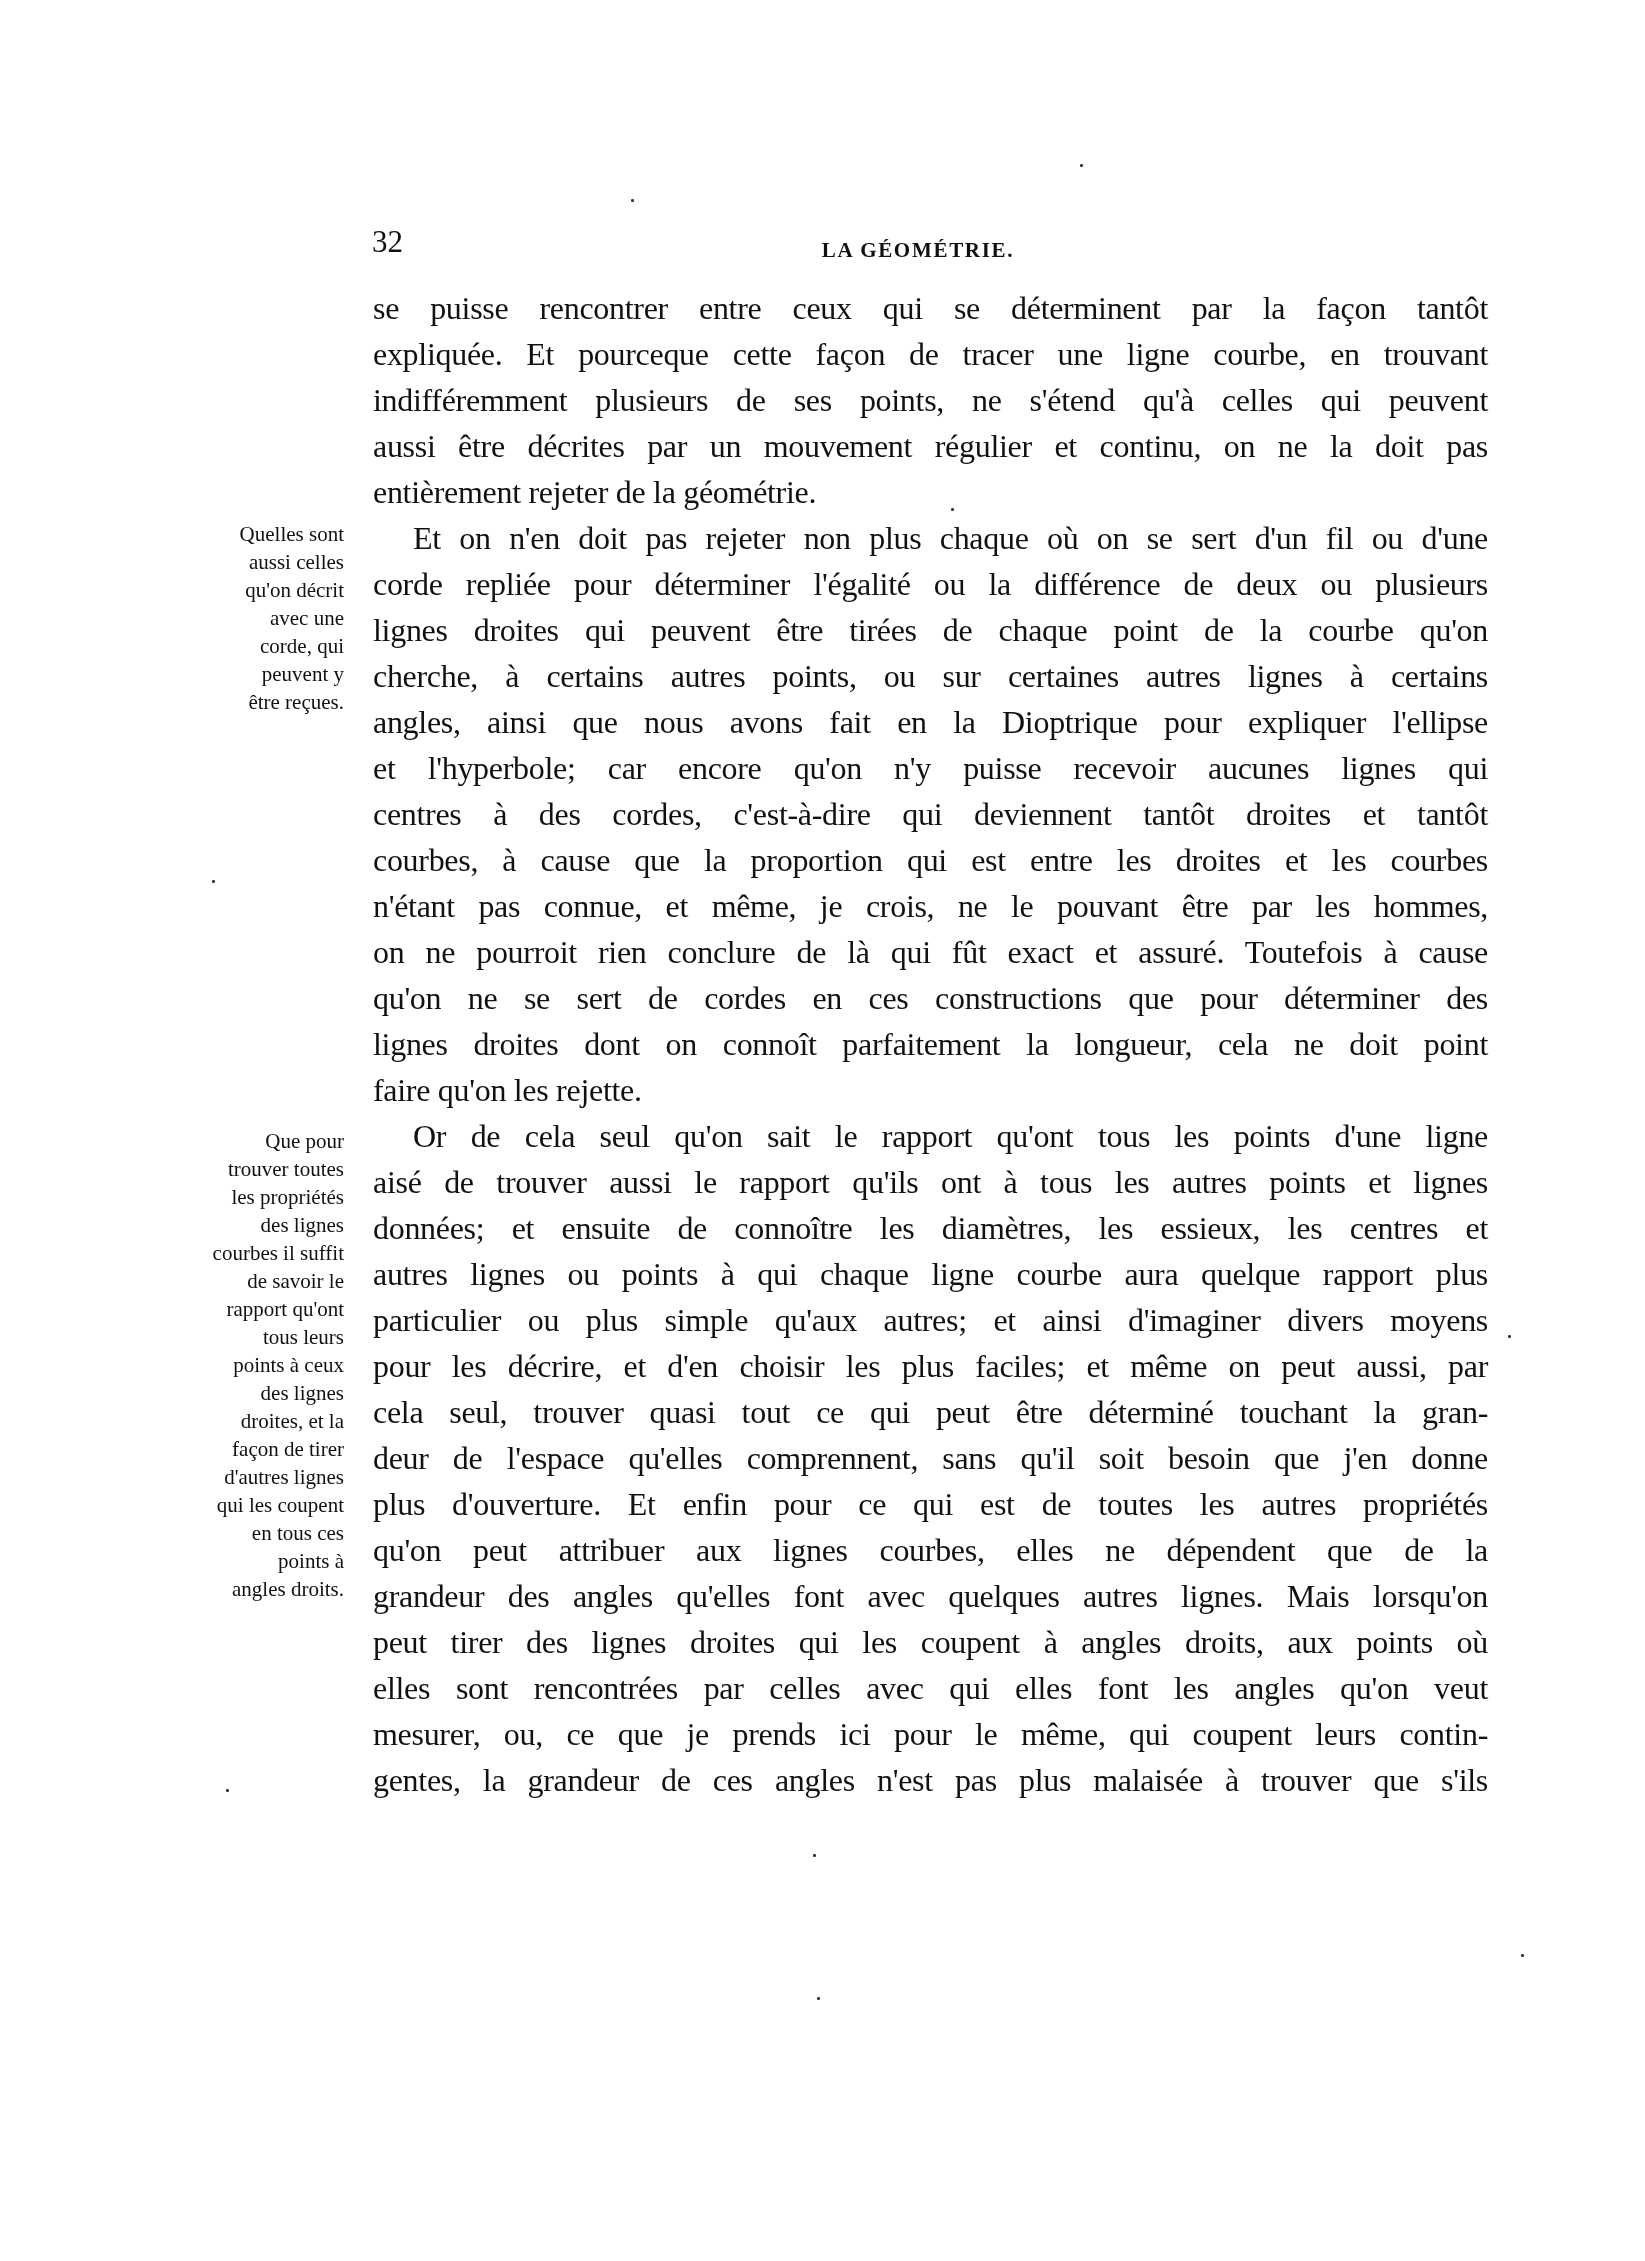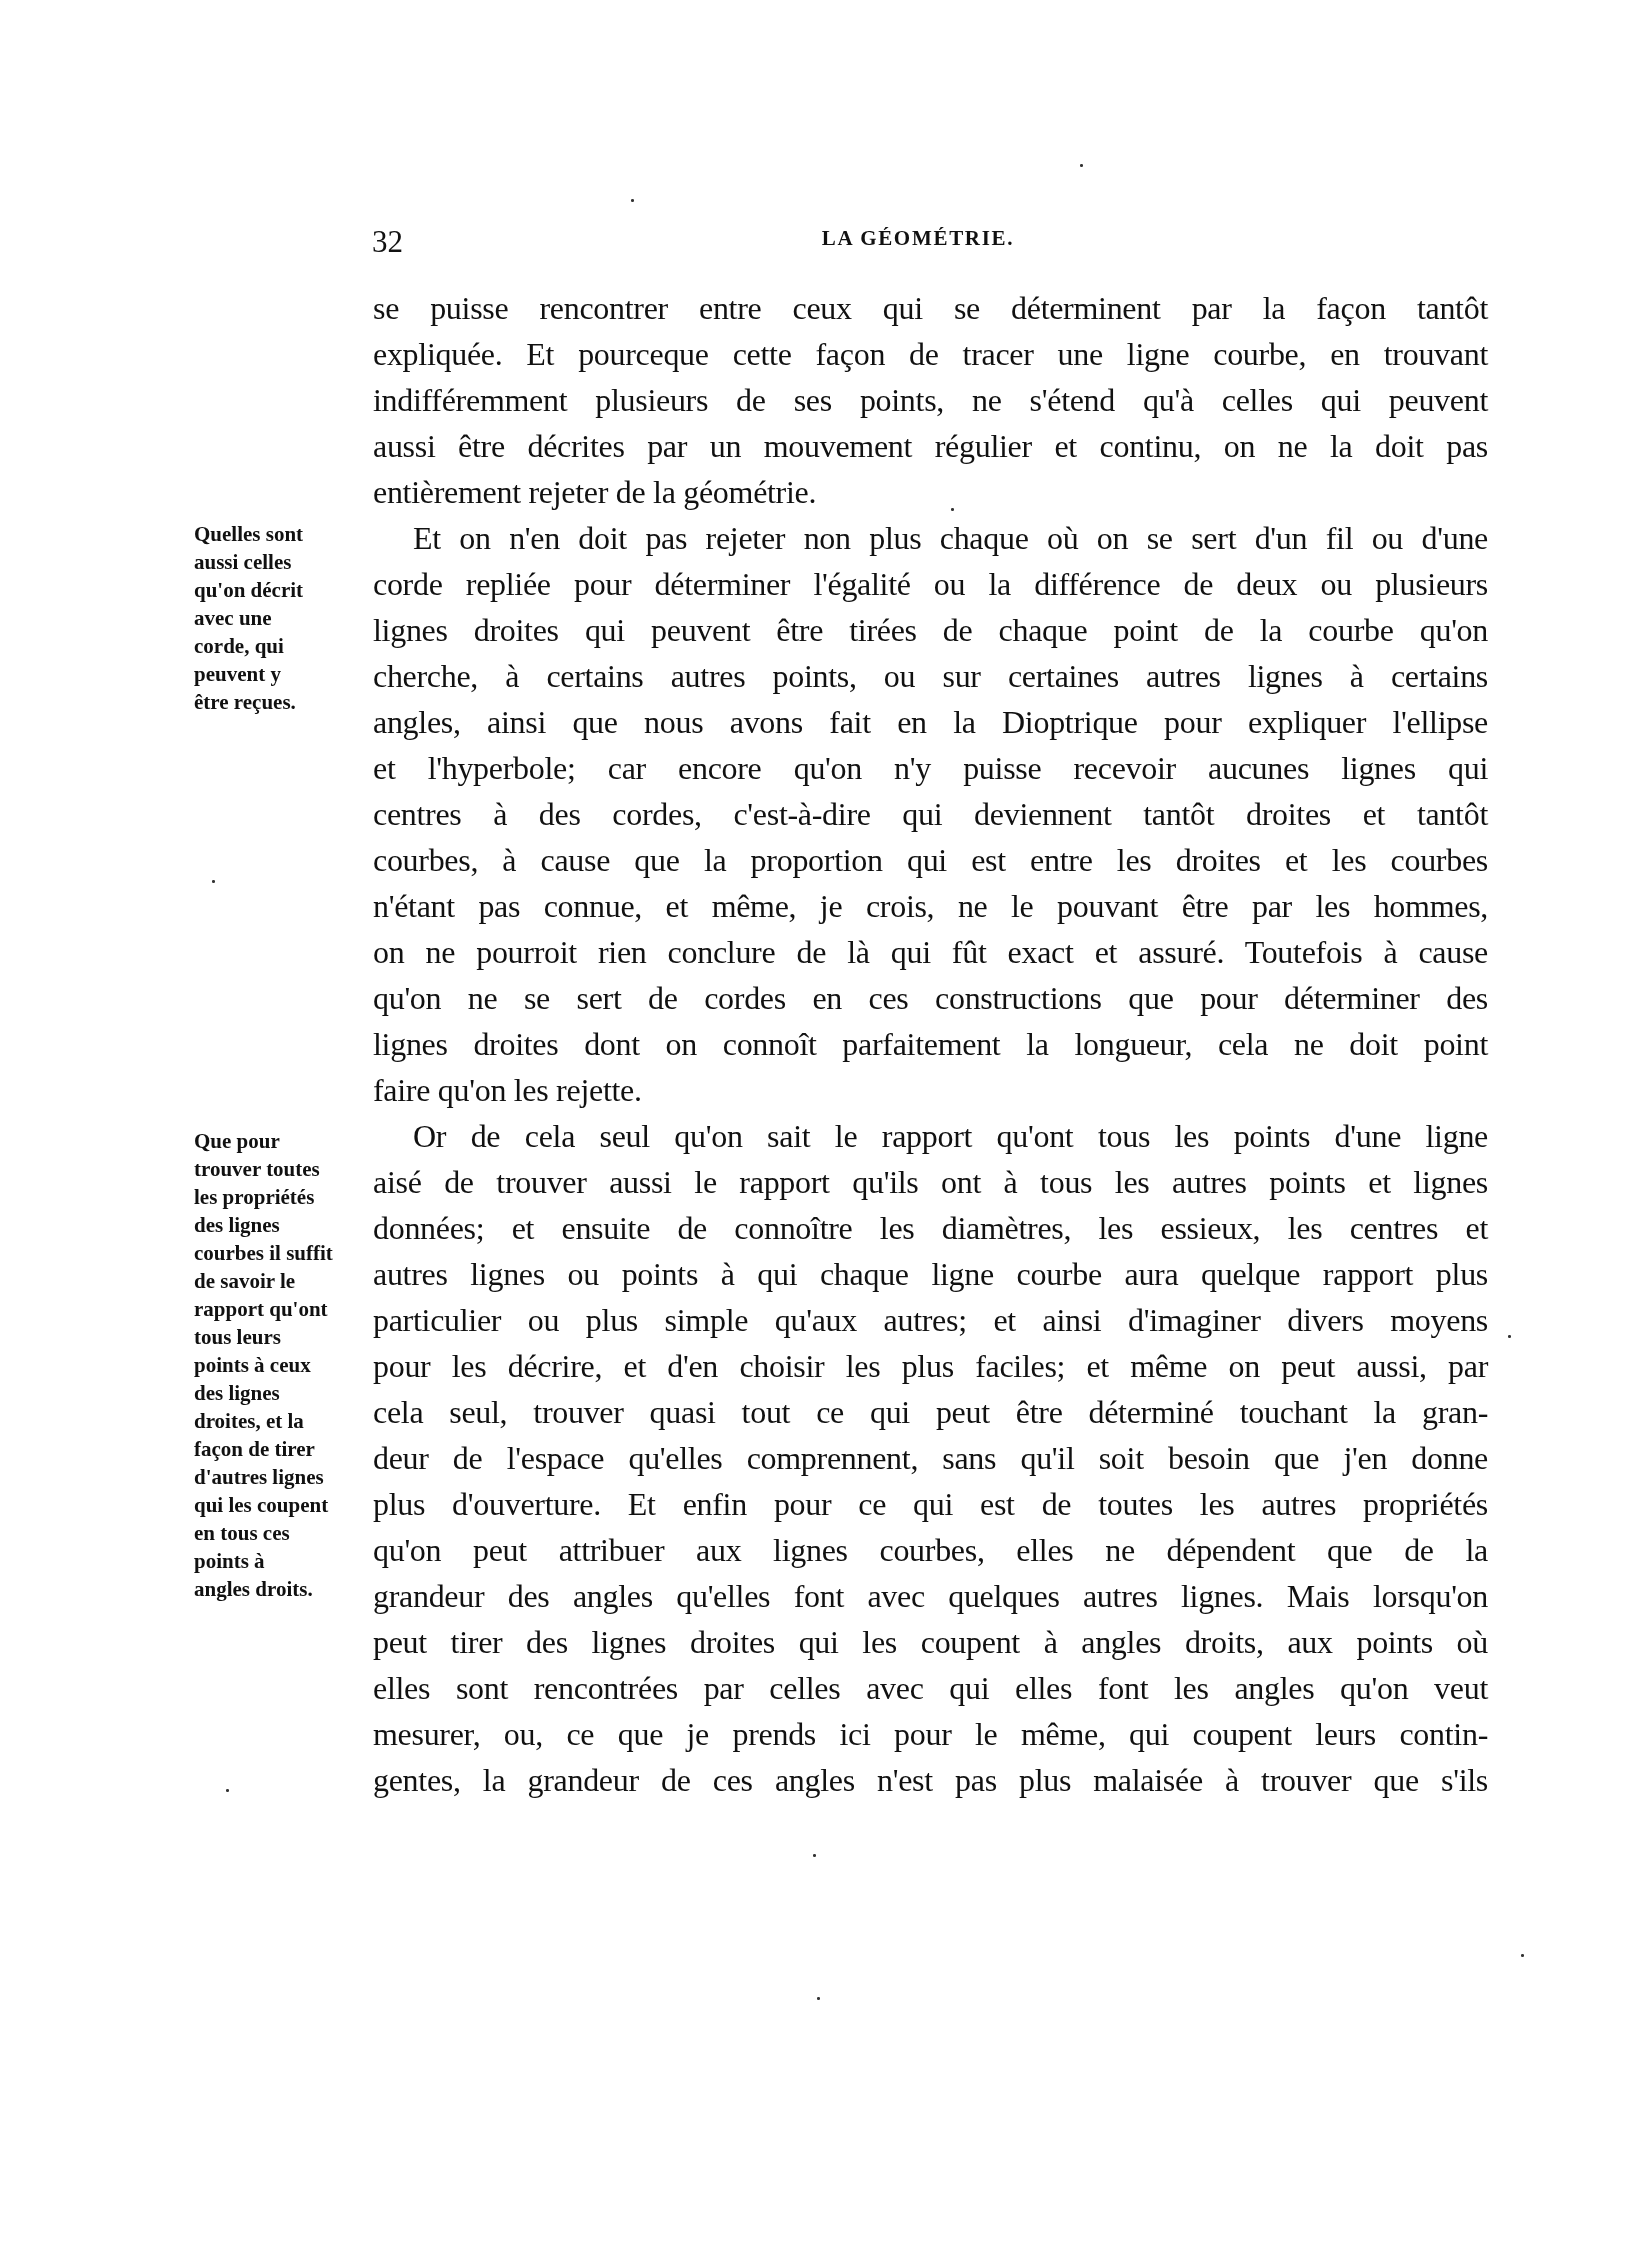--- a/index.html
+++ b/index.html
@@ -1,27 +1,27 @@
 <!DOCTYPE html>
 <html style="font-size:14px"><head>
   <meta charset="utf-8">
   <style>
     html, body { margin: 0; padding: 0; background: #ffffff; }
     body { width: 1646px; height: 2261px; position: relative; overflow: hidden;
            font-family: "Liberation Serif", "DejaVu Serif", serif; color: #111; }
     .page-number { position: absolute; left: 372px; top: 226px; font-size: 31px; line-height: 1; }
-    .running-head { position: absolute; left: 0; width: 1646px; top: 226px; text-align: center;
+    .running-head { position: absolute; left: 0; width: 1646px; top: 238px; text-align: center;
                     font-size: 21px; letter-spacing: 1.7px; font-weight: bold; padding-left: 190px; box-sizing: border-box; }
     .body-text { position: absolute; left: 373px; top: 285px; width: 1115px; }
     .line { display: block; font-size: 32px; height: 46px; line-height: 46px; white-space: nowrap;
             text-align: justify; text-align-last: justify; letter-spacing: -0.3px; }
     .line.last { text-align-last: left; }
     .line.indent { padding-left: 40px; }
-    .margin-note { position: absolute; left: 194px; width: 156px; text-align: left;
-                   font-size: 21px; line-height: 28px; font-weight: bold; }
+    .margin-note { position: absolute; left: 188px; width: 156px; text-align: right;
+                   font-size: 21px; line-height: 28px; font-weight: normal; }
     .margin-note span { display: block; white-space: nowrap; }
     .speck { position: absolute; width: 2.6px; height: 2.6px; background: #333; border-radius: 50%; }
   </style>
 </head>
 <body>
 
 <div class="page-number">32</div>
 <div class="running-head">LA GÉOMÉTRIE.</div>
 
 <div class="margin-note" style="top:520px;" id="note0">

